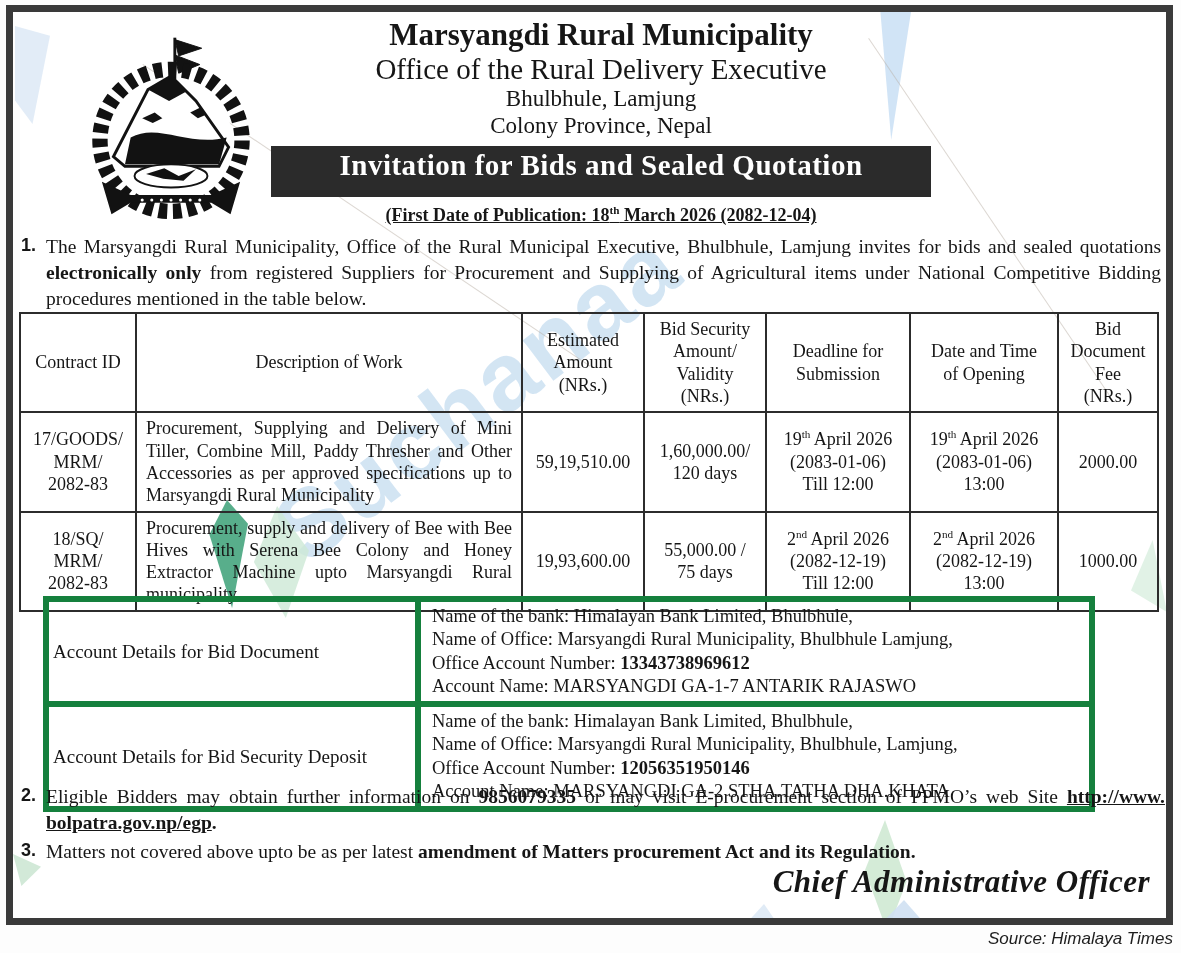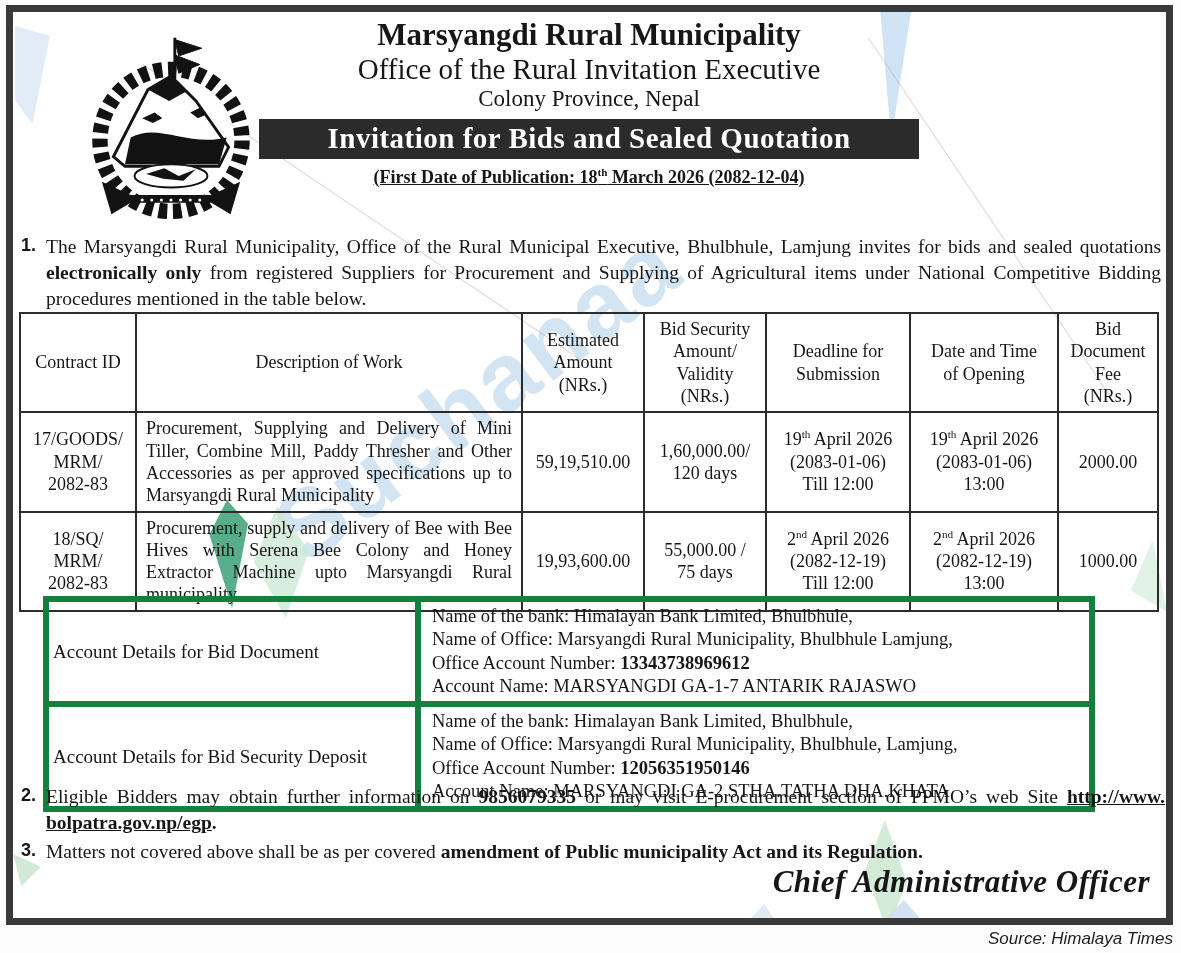--- a/index.html
+++ b/index.html
@@ -15,28 +15,28 @@
   .wm { position:absolute; z-index:1; }
   .wm-text {
     font-family:"Liberation Sans","DejaVu Sans",sans-serif; font-weight:bold;
     font-size:96px; letter-spacing:3px; color:#a9cce9; opacity:.5; white-space:nowrap;
     transform:rotate(-37deg);
   }
   .line { position:absolute; height:1px; background:rgba(185,175,165,.5); transform-origin:left top; }
 
   
   .emblem { position:absolute; left:60px; top:18px; width:196px; height:192px; }
-  .head-center { position:absolute; left:246px; top:6px; width:660px; text-align:center; }
+  .head-center { position:absolute; left:258px; top:6px; width:660px; text-align:center; }
   .org    { font-size:31px; font-weight:bold; line-height:1.12; }
   .office { font-size:29px; line-height:1.12; }
   .place  { font-size:23px; line-height:1.18; }
   .prov   { font-size:23px; line-height:1.18; }
   .banner {
     margin-top:7px; background:#2b2b2b; color:#fff; font-weight:bold;
-    font-size:29px; line-height:1.0; padding:5px 0 6px; letter-spacing:.5px;
+    font-size:29px; line-height:1.0; padding:5px 0 17px; letter-spacing:.5px;
   }
   .publine { margin-top:7px; font-size:18px; font-weight:bold; text-decoration:underline; }
 
   
   .para { position:relative; padding-left:27px; font-size:19.5px; line-height:1.33; text-align:justify; }
   .para .num { position:absolute; left:2px; top:0; font-weight:bold; font-family:"Liberation Sans","DejaVu Sans",sans-serif; font-size:18px; }
   #para1 { position:absolute; left:6px; top:222px; width:1142px; }
   .notes { position:absolute; left:6px; top:772px; width:1146px; }
   .notes .para { margin-bottom:3px; }
 
@@ -110,21 +110,22 @@
         <circle cx="90" cy="177" r="1.6"></circle>
       <circle cx="100" cy="177" r="1.6"></circle>
         <circle cx="110" cy="177" r="1.6"></circle>
         <circle cx="120" cy="177" r="1.6"></circle>
       <circle cx="130" cy="177" r="1.6"></circle>
     </g>
   </svg>
 
   <div class="head-center content">
     <div class="org">Marsyangdi Rural Municipality</div>
-    <div class="office">Office of the Rural Invitation Executive</div>
+    <div class="office">Office of the Rural Delivery Executive</div>
+    <div class="place">Bhulbhule, Lamjung</div>
     <div class="prov">Colony Province, Nepal</div>
     <div class="banner">Invitation for Bids and Sealed Quotation</div>
     <div class="publine">(First Date of Publication: 18<sup>th</sup> March 2026 (2082-12-04)</div>
   </div>
 
   <div id="para1" class="para content">
     <span class="num">1.</span>
     <span><span style="">The Marsyangdi Rural Municipality, Office of the Rural Municipal Executive, Bhulbhule, Lamjung invites for bids and sealed quotations </span><wbr><span style="font-weight:bold;">electronically only</span><wbr><span style=""> from registered Suppliers for Procurement and Supplying of Agricultural items under National Competitive Bidding procedures mentioned in the table below.</span></span>
   </div>
 
@@ -198,20 +199,20 @@
       </tbody>
   </table>
 
   <div class="notes content">
     <div class="para">
       <span class="num">2.</span>
       <span><span style=""> Eligible Bidders may obtain further information on </span><wbr><span style="font-weight:bold;">9856079335</span><wbr><span style=""> or may visit E-procurement section of PPMO’s web Site </span><wbr><span style="font-weight:bold;text-decoration:underline;">http://www.</span><wbr><span style="font-weight:bold;text-decoration:underline;">bolpatra.gov.np/egp</span><wbr><span style="font-weight:bold;">.</span></span>
     </div>
     <div class="para">
       <span class="num">3.</span>
-      <span><span style="">Matters not covered above shall be as per covered </span><wbr><span style="font-weight:bold;">amendment of Public municipality Act and its Regulation.</span></span>
+      <span><span style="">Matters not covered above upto be as per latest </span><wbr><span style="font-weight:bold;">amendment of Matters procurement Act and its Regulation.</span></span>
     </div>
   </div>
 
   <div class="signature content">Chief Administrative Officer</div>
 </div>
 
 <div class="source">Source: Himalaya Times</div>
 
 </body></html>

